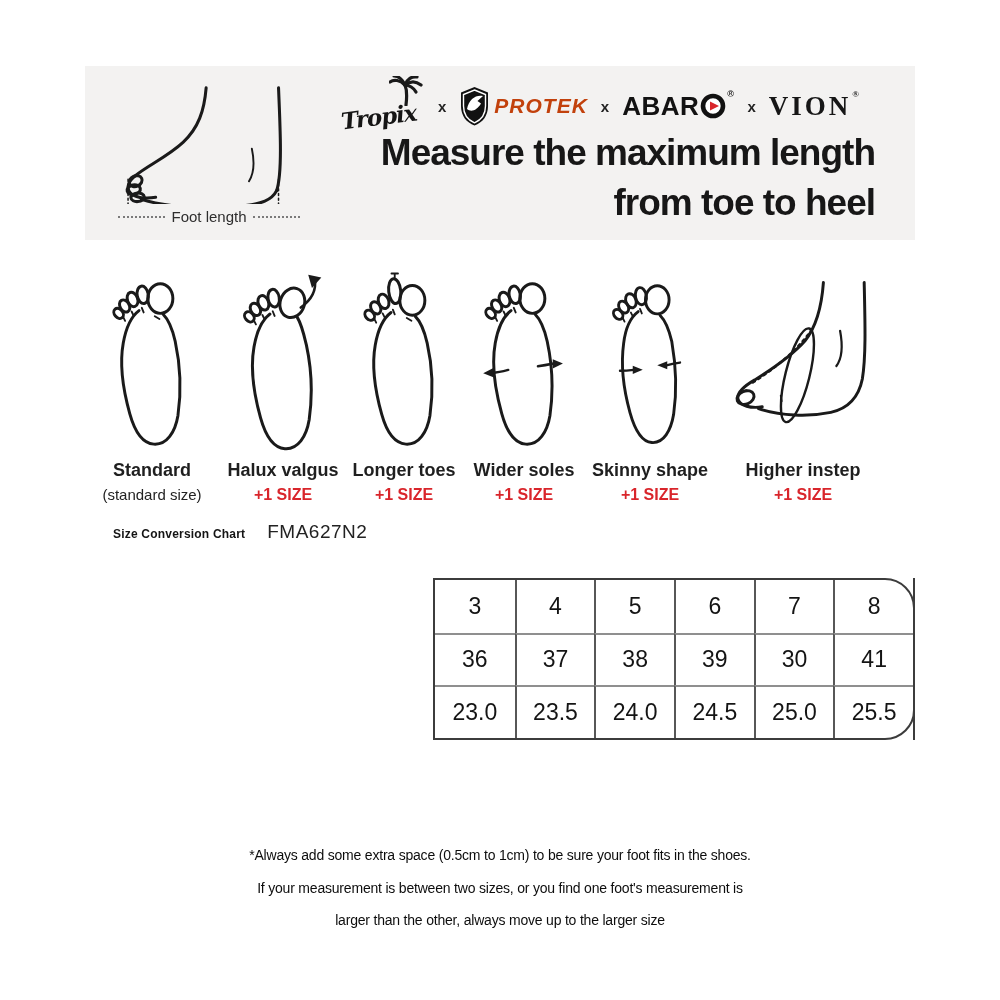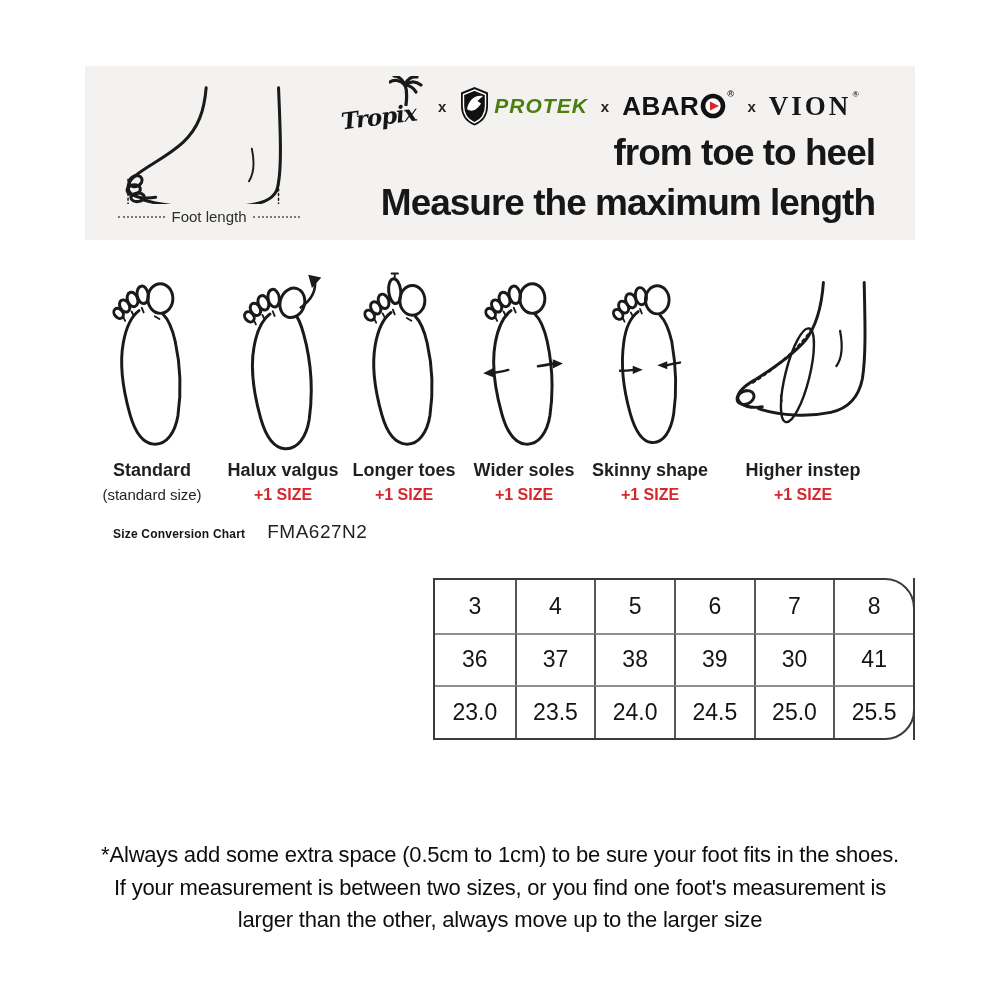--- a/index.html
+++ b/index.html
@@ -14,21 +14,21 @@
   .measure-line .dots{flex:1;border-top:2px dotted #7a7a7a;height:0;}
   .measure-label{font-size:15px;color:#2e2e2e;padding:0 6px;white-space:nowrap;}
 
   .brands-row{position:absolute;left:256px;top:12px;height:56px;display:flex;align-items:center;gap:13px;}
   .brand-sep{font-size:15px;font-weight:700;color:#222;}
   .tropix{position:relative;width:84px;height:56px;}
   .tropix-word{position:absolute;left:0;bottom:4px;font-family:"DejaVu Serif",serif;font-style:italic;
                font-weight:700;font-size:23px;letter-spacing:-1px;transform:rotate(-7deg);color:#151515;}
   .tropix-palm{position:absolute;right:2px;top:-2px;}
   .protek{display:flex;align-items:center;gap:4px;}
-  .protek-word{font-size:21px;font-weight:700;font-style:italic;letter-spacing:1px;color:#4d7c0f;}
+  .protek-word{font-size:21px;font-weight:700;font-style:italic;letter-spacing:1px;color:#c2410c;}
   .abaro{display:flex;align-items:flex-start;font-weight:700;font-size:26px;letter-spacing:0.5px;color:#121212;}
   .abaro-o{display:inline-block;margin-left:1px;}
   .reg{font-size:9px;margin-top:-2px;margin-left:1px;color:#222;}
   .vion{display:flex;align-items:flex-start;font-family:"Liberation Serif",serif;font-weight:600;
         font-size:27px;letter-spacing:3px;color:#161616;}
 
   .band-title{position:absolute;right:40px;top:62px;text-align:right;font-size:37px;font-weight:700;
               line-height:50px;letter-spacing:-1px;color:#171717;}
 
   
@@ -57,21 +57,21 @@
         border:2px solid #3c3c3c;border-radius:0 30px 30px 0;overflow:hidden;box-sizing:border-box;
         display:grid;grid-template-columns:repeat(6,1fr);grid-template-rows:repeat(3,1fr);}
   .grid-cell{display:flex;align-items:center;justify-content:center;font-size:23px;color:#141414;
              border-left:2px solid #575757;border-top:2px solid #8f8f8f;}
   .grid-cell:nth-child(6n+1){border-left:none;}
   .grid-cell:nth-child(-n+6){border-top:none;}
   .table-right-line{position:absolute;right:0;top:0;bottom:0;width:2px;background:#3c3c3c;}
 
   
   .disclaimer{position:absolute;left:0;top:839px;width:1000px;text-align:center;
-              font-size:22px;line-height:32.5px;color:#0d0d0d;letter-spacing:-0.2px;}
+              font-size:14px;line-height:32.5px;color:#0d0d0d;letter-spacing:-0.2px;}
 
   svg .ink{stroke:#1a1a1a;fill:none;stroke-width:3.2;stroke-linecap:round;stroke-linejoin:round;}
   svg .thin{stroke-width:2;}
   svg .fill{fill:#1a1a1a;stroke:none;}
 </style>
 </head>
 <body>
 
 <div class="canvas">
 
@@ -131,22 +131,22 @@
         <span class="reg">®</span>
       </span>
       <span class="brand-sep">x</span>
       <span class="vion">
         <span>VION</span>
         <span class="reg">®</span>
       </span>
     </div>
 
     <div class="band-title">
+      <div>Measure the maximum length</div>
       <div>from toe to heel</div>
-      <div>Measure the maximum length</div>
     </div>
   </section>
 
   <div class="foot-col" style="left:67px;">
     <div class="foot-art">
       <svg width="102" height="182" viewBox="0 0 110 195">
         <g class="ink">
           <path d="M41,41 C33,47 27,59 24,76 C20,98 24,127 31,152 C36,170 44,184 57,185 C71,186 80,172 83,154 C87,126 85,97 80,74 C77,61 73,51 67,45"></path>
           <ellipse cx="64" cy="28" rx="13.5" ry="16"></ellipse>
           <ellipse cx="45" cy="24" rx="6" ry="9.5" transform="rotate(-10 45 24)"></ellipse>

